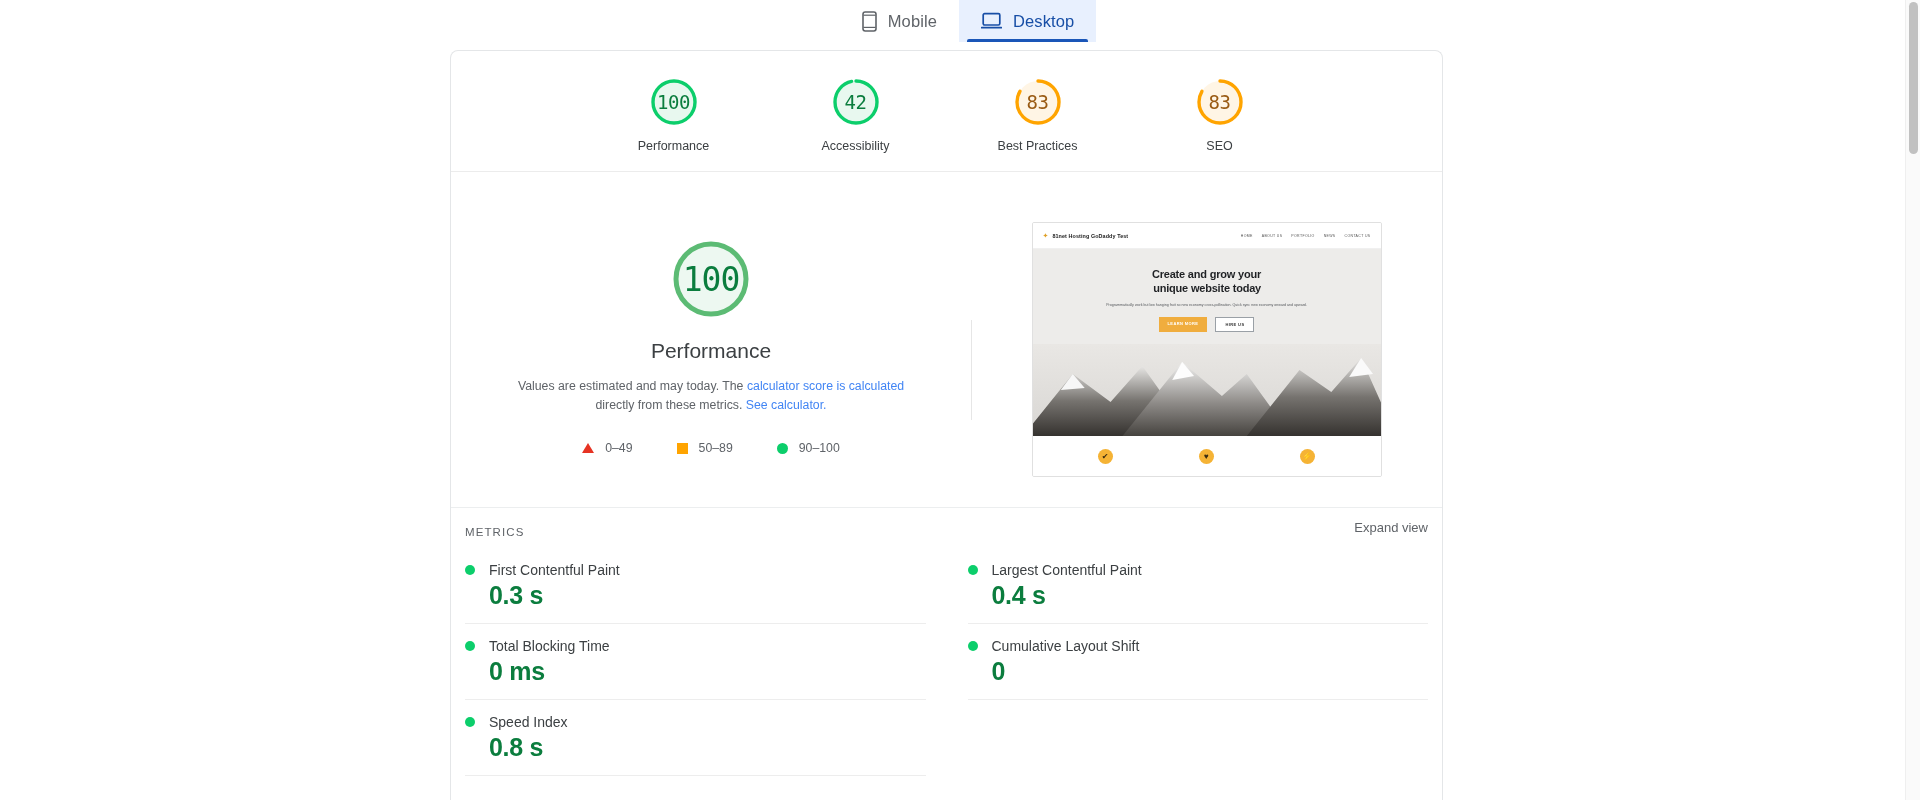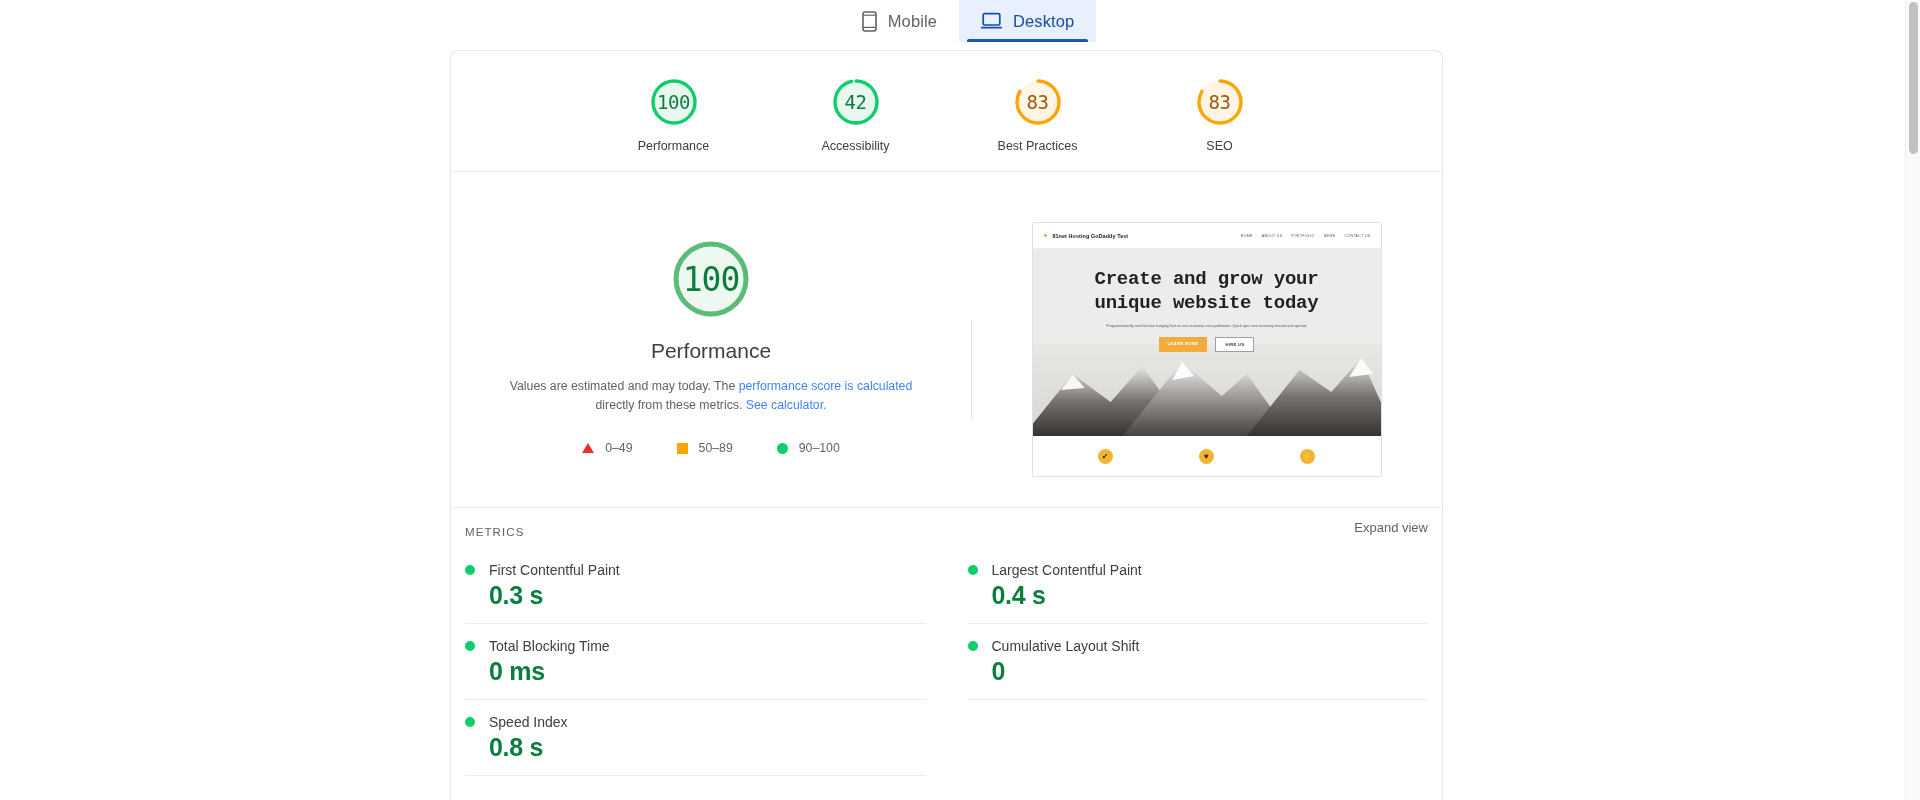--- a/index.html
+++ b/index.html
@@ -209,28 +209,27 @@
     flex: 1;
     background: #edecea;
     display: flex;
     flex-direction: column;
     align-items: center;
     padding-top: 18px;
     position: relative;
     overflow: hidden;
   }
   .thumb-h1 {
-    font-size: 19px;
+    font-size: 11px;
     font-weight: bold;
     color: #1f2124;
     text-align: right;
     line-height: 1.28;
     letter-spacing: -.2px;
     z-index: 3;
-    font-family: Liberation Mono, monospace;
   }
   .thumb-sub {
     margin-top: 8px;
     width: 210px;
     font-size: 3.6px;
     color: #55585c;
     text-align: center;
     line-height: 1.6;
     z-index: 3;
   }
@@ -421,21 +420,21 @@
         <div class="big-ring">
           <svg viewBox="0 0 86 86">
             <circle cx="43" cy="43" r="35" fill="#edf8f1"></circle>
             <circle cx="43" cy="43" r="35" fill="none" stroke="#5cbb74" stroke-width="5" stroke-dasharray="219.9 219.9" transform="rotate(-90 43 43)" stroke-linecap="round"></circle>
           </svg>
           <span class="big-num">100</span>
         </div>
         <div class="big-title">Performance</div>
 
         <div class="hero-desc">
-          <span>Values are estimated and may today. The </span><a href="#">performance score is calculated</a><span> directly from these metrics. </span><a href="#">See calculator.</a>
+          <span>Values are estimated and may today. The </span><a href="#">calculator score is calculated</a><span> directly from these metrics. </span><a href="#">See calculator.</a>
         </div>
 
         <div class="legend">
           <div class="legend-item">
             <span class="sh-tri"></span>
             <span>0–49</span>
           </div>
           <div class="legend-item">
             <span class="sh-sq"></span>
             <span>50–89</span>

